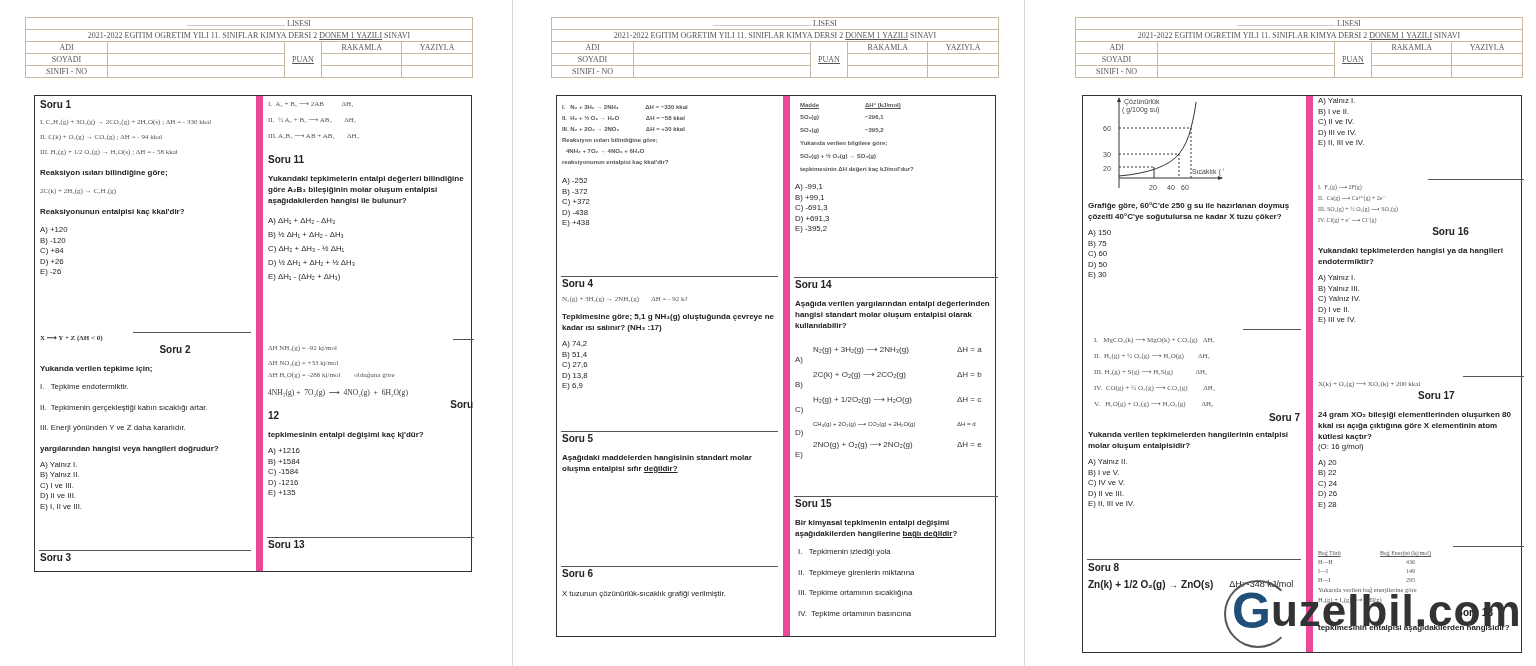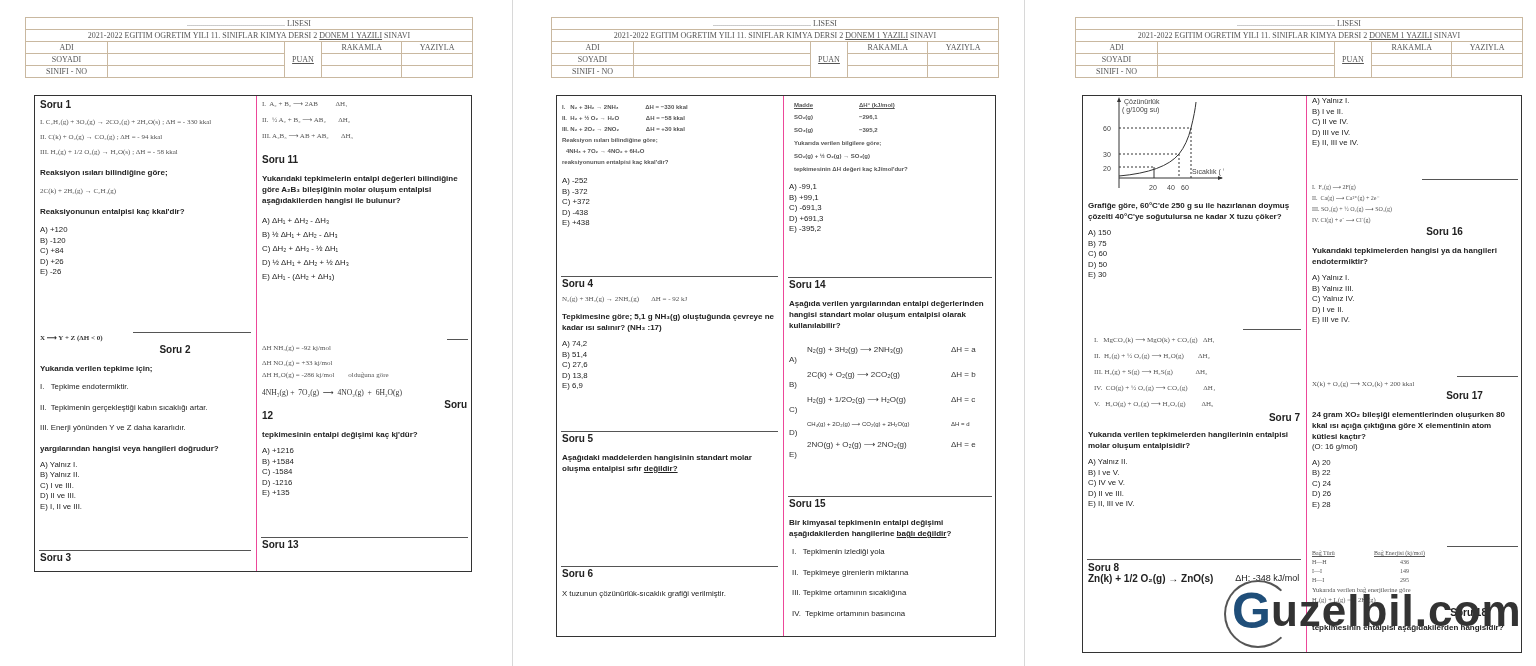--- a/index.html
+++ b/index.html
@@ -6,21 +6,21 @@
   body{width:1536px;height:666px;background:#ffffff;position:relative;overflow:hidden;font-family:"Liberation Sans",sans-serif;color:#222;}
   .sep{position:absolute;top:0;width:1px;height:666px;background:#d8d8d8;}
   .page{position:absolute;top:0;width:512px;height:666px;}
   .hdr{position:absolute;left:25px;top:17px;width:448px;border-collapse:collapse;font-family:"Liberation Serif",serif;font-size:8px;color:#555;}
   .hdr td{border:1px solid #c9b8a0;padding:0 3px;height:11px;line-height:11px;text-align:center;}
   .hdr .c{text-align:center;}
   .hdr .u{text-decoration:underline;}
   .exam{position:absolute;left:34px;top:95px;width:436px;height:475px;border:1px solid #333;}
   .col{position:absolute;top:0;height:100%;}
   .col.l{left:0;width:220px;}
-  .col.r{left:221px;width:215px;border-left:1px solid #ec4899;}
+  .col.r{left:221px;width:215px;border-left:7px solid #ec4899;}
   .blk{position:absolute;left:5px;right:5px;font-size:7.6px;line-height:11px;}
   .q{font-weight:bold;font-size:8px;}
   .eq{font-family:"Liberation Serif",serif;font-size:7px;color:#555;line-height:12px;}
   .opt{font-size:7.8px;line-height:10.5px;}
   .hr{position:absolute;left:4px;right:4px;height:1px;background:#555;}
   .lbl{font-size:10px;font-weight:bold;}
   .mini{font-size:6px;color:#555;font-weight:bold;}
   .und{text-decoration:underline;}
   .watermark{position:absolute;left:1232px;top:583px;height:56px;display:flex;align-items:center;}
   .wm-g{font-family:"Liberation Sans",sans-serif;font-weight:bold;font-size:50px;color:#1f4e79;position:relative;}
@@ -363,21 +363,21 @@
           <div class="opt">A) Yalnız II.</div>
           <div class="opt">B) I ve V.</div>
           <div class="opt">C) IV ve V.</div>
           <div class="opt">D) II ve III.</div>
           <div class="opt">E) II, III ve IV.</div>
         </div>
       </div>
       <div class="hr" style="top:463px"></div>
       <div class="blk" style="top:466px">
         <div class="lbl">Soru 8</div>
-        <div style="display:flex;gap:22px;font-weight:bold;font-size:10px">
+        <div style="margin-top:6px;display:flex;gap:16px;font-weight:bold;font-size:10px">
             <span>Zn(k) + 1/2 O₂(g) → ZnO(s)</span>
             <span style="font-weight:normal;font-size:9px">ΔH: -348 kJ/mol</span>
           </div>
       </div>
     </div>
 
     <div class="col r" style="left:223px;width:215px">
       <div class="blk" style="top:0">
         <div class="opt">A) Yalnız I.</div>
         <div class="opt">B) I ve II.</div>
@@ -397,21 +397,21 @@
           <div class="opt">A) Yalnız I.</div>
           <div class="opt">B) Yalnız III.</div>
           <div class="opt">C) Yalnız IV.</div>
           <div class="opt">D) I ve II.</div>
           <div class="opt">E) III ve IV.</div>
         </div>
       </div>
       <div class="hr" style="top:280px;left:150px"></div>
       <div class="blk" style="top:282px">
         <div class="eq" style="white-space:pre">X(k) + O₂(g) ⟶ XO₂(k) + 200 kkal</div>
-        <div class="lbl" style="text-align:center;padding-left:100px">Soru 17</div>
+        <div class="lbl" style="padding-left:100px">Soru 17</div>
         <div class="q" style="margin-top:8px">24 gram XO₂ bileşiği elementlerinden oluşurken 80 kkal ısı açığa çıktığına göre X elementinin atom kütlesi kaçtır?</div>
         <div class="opt">(O: 16 g/mol)</div>
         <div style="margin-top:5px">
           <div class="opt">A) 20</div>
           <div class="opt">B) 22</div>
           <div class="opt">C) 24</div>
           <div class="opt">D) 26</div>
           <div class="opt">E) 28</div>
         </div>
       </div>

